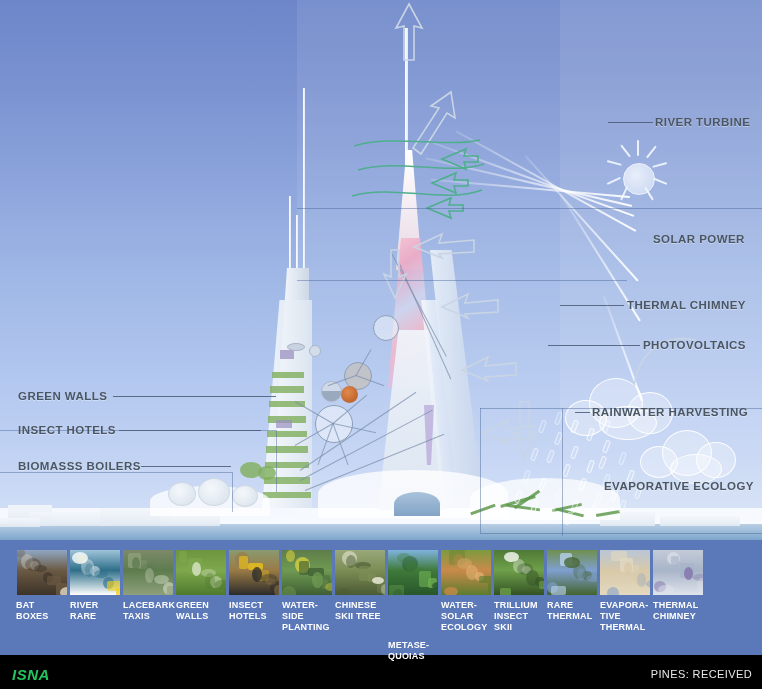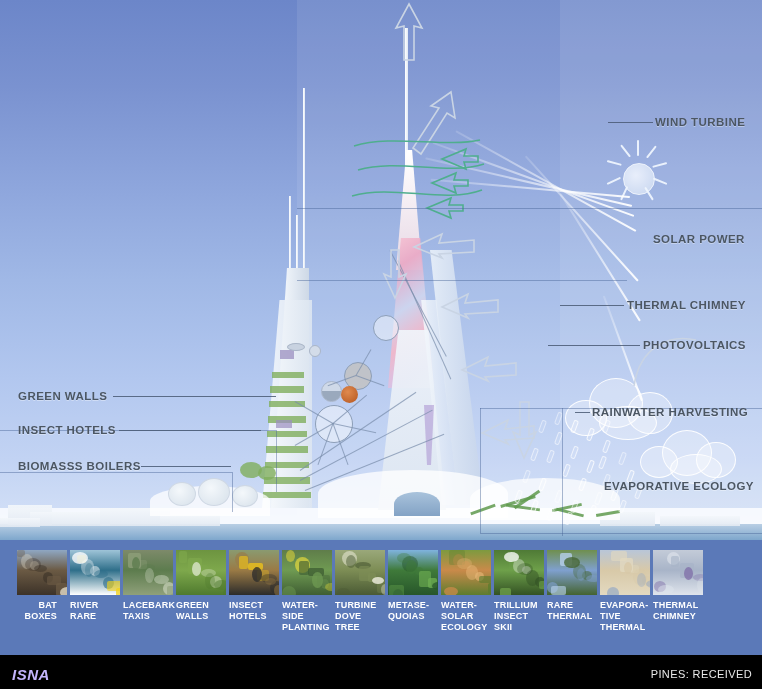--- a/index.html
+++ b/index.html
@@ -52,21 +52,21 @@
          background:linear-gradient(to bottom,#b9cfe4,#7ea7cc);}
   .ground{position:absolute;left:0;width:762px;background:#fbfdff;}
 
   
   #strip{position:absolute;left:0;top:540px;width:762px;height:115px;background:#5b79b8;}
   .thumb{position:absolute;top:10px;width:50px;height:45px;overflow:hidden;background:#7b8ea8;}
   .cap{position:absolute;top:60px;width:52px;color:#fff;font-size:9px;font-weight:bold;line-height:11px;letter-spacing:.2px;}
 
   
   #footer{position:absolute;left:0;top:661px;width:762px;height:28px;background:#000;}
-  #isna{position:absolute;left:12px;top:5px;color:#c4b5fd;font-size:15px;font-weight:bold;letter-spacing:.5px;font-style:italic;}
+  #isna{position:absolute;left:12px;top:5px;color:#22c55e;font-size:15px;font-weight:bold;letter-spacing:.5px;font-style:italic;}
   #credit{position:absolute;right:10px;top:7px;color:#e8e8e8;font-size:11px;letter-spacing:.4px;}
 </style>
 </head>
 <body>
 
 <div id="root">
 
   <div id="scene">
 
     <div class="sky-panel" style="left:297px;top:0;width:465px;height:540px;"></div>
@@ -321,21 +321,21 @@
     <div class="vline" style="left:232px;top:472px;height:40px;"></div>
 
     <div id="labels">
         <div class="leader" style="left: 113px; top: 396px; width: 163px;"></div>
         <div class="lab" style="left: 18px; top: 390px;">GREEN WALLS</div>
         <div class="leader" style="left: 119px; top: 430px; width: 142px;"></div>
         <div class="lab" style="left: 18px; top: 424px;">INSECT HOTELS</div>
         <div class="leader" style="left: 141px; top: 466px; width: 90px;"></div>
         <div class="lab" style="left: 18px; top: 460px;">BIOMASSS BOILERS</div>
         <div class="leader" style="left: 608px; top: 122px; width: 45px;"></div>
-        <div class="lab" style="left: 655px; top: 116px;">WIND TURBINE</div>
+        <div class="lab" style="left: 655px; top: 116px;">RIVER TURBINE</div>
         <div class="lab" style="left: 653px; top: 233px;">SOLAR POWER</div>
         <div class="leader" style="left: 560px; top: 305px; width: 64px;"></div>
         <div class="lab" style="left: 627px; top: 299px;">THERMAL CHIMNEY</div>
         <div class="leader" style="left: 548px; top: 345px; width: 92px;"></div>
         <div class="lab" style="left: 643px; top: 339px;">PHOTOVOLTAICS</div>
         <div class="leader" style="left: 575px; top: 412px; width: 15px;"></div>
         <div class="lab" style="left: 592px; top: 406px;">RAINWATER HARVESTING</div>
         <div class="lab" style="left: 604px; top: 480px;">EVAPORATIVE ECOLOGY</div>
       </div>
 
@@ -346,21 +346,21 @@
         <span style="position:absolute;left:0px;top:0px;width:8px;height:7px;background:#6b5a44;opacity:0.35;border-radius:2px;"></span>
         <span style="position:absolute;left:13px;top:11px;width:9px;height:9px;background:#e8e0cc;opacity:0.49;border-radius:50%;"></span>
         <span style="position:absolute;left:26px;top:22px;width:10px;height:11px;background:#3c3228;opacity:0.63;border-radius:50%;"></span>
         <span style="position:absolute;left:39px;top:33px;width:11px;height:13px;background:#6b5a44;opacity:0.77;border-radius:2px;"></span>
         <span style="position:absolute;left:4px;top:4px;width:12px;height:15px;background:#e8e0cc;opacity:0.35;border-radius:50%;"></span>
         <span style="position:absolute;left:17px;top:15px;width:13px;height:7px;background:#3c3228;opacity:0.49;border-radius:50%;"></span>
         <span style="position:absolute;left:30px;top:26px;width:14px;height:9px;background:#6b5a44;opacity:0.63;border-radius:2px;"></span>
         <span style="position:absolute;left:43px;top:37px;width:15px;height:11px;background:#e8e0cc;opacity:0.77;border-radius:50%;"></span>
         <span style="position:absolute;left:8px;top:8px;width:16px;height:13px;background:#3c3228;opacity:0.35;border-radius:50%;"></span>
       </div>
-      <div class="cap" style="left: 5px; text-align: right;">BAT BOXES</div>
+      <div class="cap" style="left: 16px;">BAT BOXES</div>
       <div class="thumb" style="left: 70px; background: linear-gradient(rgb(158, 196, 216) 0%, rgb(47, 111, 138) 45%, rgb(255, 255, 255) 100%);">
         <span style="position:absolute;left:7px;top:5px;width:9px;height:8px;background:#f3d11a;opacity:0.35;border-radius:2px;"></span>
         <span style="position:absolute;left:20px;top:16px;width:10px;height:10px;background:#ffffff;opacity:0.49;border-radius:50%;"></span>
         <span style="position:absolute;left:33px;top:27px;width:11px;height:12px;background:#2f6f8a;opacity:0.63;border-radius:50%;"></span>
         <span style="position:absolute;left:46px;top:38px;width:12px;height:14px;background:#f3d11a;opacity:0.77;border-radius:2px;"></span>
         <span style="position:absolute;left:11px;top:9px;width:13px;height:16px;background:#ffffff;opacity:0.35;border-radius:50%;"></span>
         <span style="position:absolute;left:24px;top:20px;width:14px;height:8px;background:#2f6f8a;opacity:0.49;border-radius:50%;"></span>
         <span style="position:absolute;left:37px;top:31px;width:15px;height:10px;background:#f3d11a;opacity:0.63;border-radius:2px;"></span>
         <span style="position:absolute;left:2px;top:2px;width:16px;height:12px;background:#ffffff;opacity:0.77;border-radius:50%;"></span>
         <span style="position:absolute;left:15px;top:13px;width:8px;height:14px;background:#2f6f8a;opacity:0.35;border-radius:50%;"></span>
@@ -418,33 +418,33 @@
         <span style="position:absolute;left:42px;top:30px;width:14px;height:13px;background:#7d8d55;opacity:0.35;border-radius:2px;"></span>
         <span style="position:absolute;left:7px;top:1px;width:15px;height:15px;background:#f6f4e6;opacity:0.49;border-radius:50%;"></span>
         <span style="position:absolute;left:20px;top:12px;width:16px;height:7px;background:#4a5a34;opacity:0.63;border-radius:50%;"></span>
         <span style="position:absolute;left:33px;top:23px;width:8px;height:9px;background:#7d8d55;opacity:0.77;border-radius:2px;"></span>
         <span style="position:absolute;left:46px;top:34px;width:9px;height:11px;background:#f6f4e6;opacity:0.35;border-radius:50%;"></span>
         <span style="position:absolute;left:11px;top:5px;width:10px;height:13px;background:#4a5a34;opacity:0.49;border-radius:50%;"></span>
         <span style="position:absolute;left:24px;top:16px;width:11px;height:15px;background:#7d8d55;opacity:0.63;border-radius:2px;"></span>
         <span style="position:absolute;left:37px;top:27px;width:12px;height:7px;background:#f6f4e6;opacity:0.77;border-radius:50%;"></span>
         <span style="position:absolute;left:2px;top:38px;width:13px;height:9px;background:#4a5a34;opacity:0.35;border-radius:50%;"></span>
       </div>
-      <div class="cap" style="left: 335px;">TURBINE DOVE TREE</div>
+      <div class="cap" style="left: 335px;">CHINESE SKII TREE</div>
       <div class="thumb" style="left: 388px; background: linear-gradient(rgb(127, 179, 222) 0%, rgb(63, 122, 58) 45%, rgb(39, 86, 42) 100%);">
         <span style="position:absolute;left:1px;top:35px;width:15px;height:14px;background:#6fae52;opacity:0.35;border-radius:2px;"></span>
         <span style="position:absolute;left:14px;top:6px;width:16px;height:16px;background:#27562a;opacity:0.49;border-radius:50%;"></span>
         <span style="position:absolute;left:27px;top:17px;width:8px;height:8px;background:#3f7a3a;opacity:0.63;border-radius:50%;"></span>
         <span style="position:absolute;left:40px;top:28px;width:9px;height:10px;background:#6fae52;opacity:0.77;border-radius:2px;"></span>
         <span style="position:absolute;left:5px;top:39px;width:10px;height:12px;background:#27562a;opacity:0.35;border-radius:50%;"></span>
         <span style="position:absolute;left:18px;top:10px;width:11px;height:14px;background:#3f7a3a;opacity:0.49;border-radius:50%;"></span>
         <span style="position:absolute;left:31px;top:21px;width:12px;height:16px;background:#6fae52;opacity:0.63;border-radius:2px;"></span>
         <span style="position:absolute;left:44px;top:32px;width:13px;height:8px;background:#27562a;opacity:0.77;border-radius:50%;"></span>
         <span style="position:absolute;left:9px;top:3px;width:14px;height:10px;background:#3f7a3a;opacity:0.35;border-radius:50%;"></span>
       </div>
-      <div class="cap" style="left: 388px;">METASE- QUOIAS</div>
+      <div class="cap" style="left: 388px; margin-top: 40px;">METASE- QUOIAS</div>
       <div class="thumb" style="left: 441px; background: linear-gradient(rgb(125, 154, 63) 0%, rgb(201, 138, 74) 45%, rgb(93, 124, 46) 100%);">
         <span style="position:absolute;left:8px;top:0px;width:16px;height:15px;background:#5d7c2e;opacity:0.35;border-radius:2px;"></span>
         <span style="position:absolute;left:21px;top:11px;width:8px;height:7px;background:#c98a4a;opacity:0.49;border-radius:50%;"></span>
         <span style="position:absolute;left:34px;top:22px;width:9px;height:9px;background:#e9b878;opacity:0.63;border-radius:50%;"></span>
         <span style="position:absolute;left:47px;top:33px;width:10px;height:11px;background:#5d7c2e;opacity:0.77;border-radius:2px;"></span>
         <span style="position:absolute;left:12px;top:4px;width:11px;height:13px;background:#c98a4a;opacity:0.35;border-radius:50%;"></span>
         <span style="position:absolute;left:25px;top:15px;width:12px;height:15px;background:#e9b878;opacity:0.49;border-radius:50%;"></span>
         <span style="position:absolute;left:38px;top:26px;width:13px;height:7px;background:#5d7c2e;opacity:0.63;border-radius:2px;"></span>
         <span style="position:absolute;left:3px;top:37px;width:14px;height:9px;background:#c98a4a;opacity:0.77;border-radius:50%;"></span>
         <span style="position:absolute;left:16px;top:8px;width:15px;height:11px;background:#e9b878;opacity:0.35;border-radius:50%;"></span>

